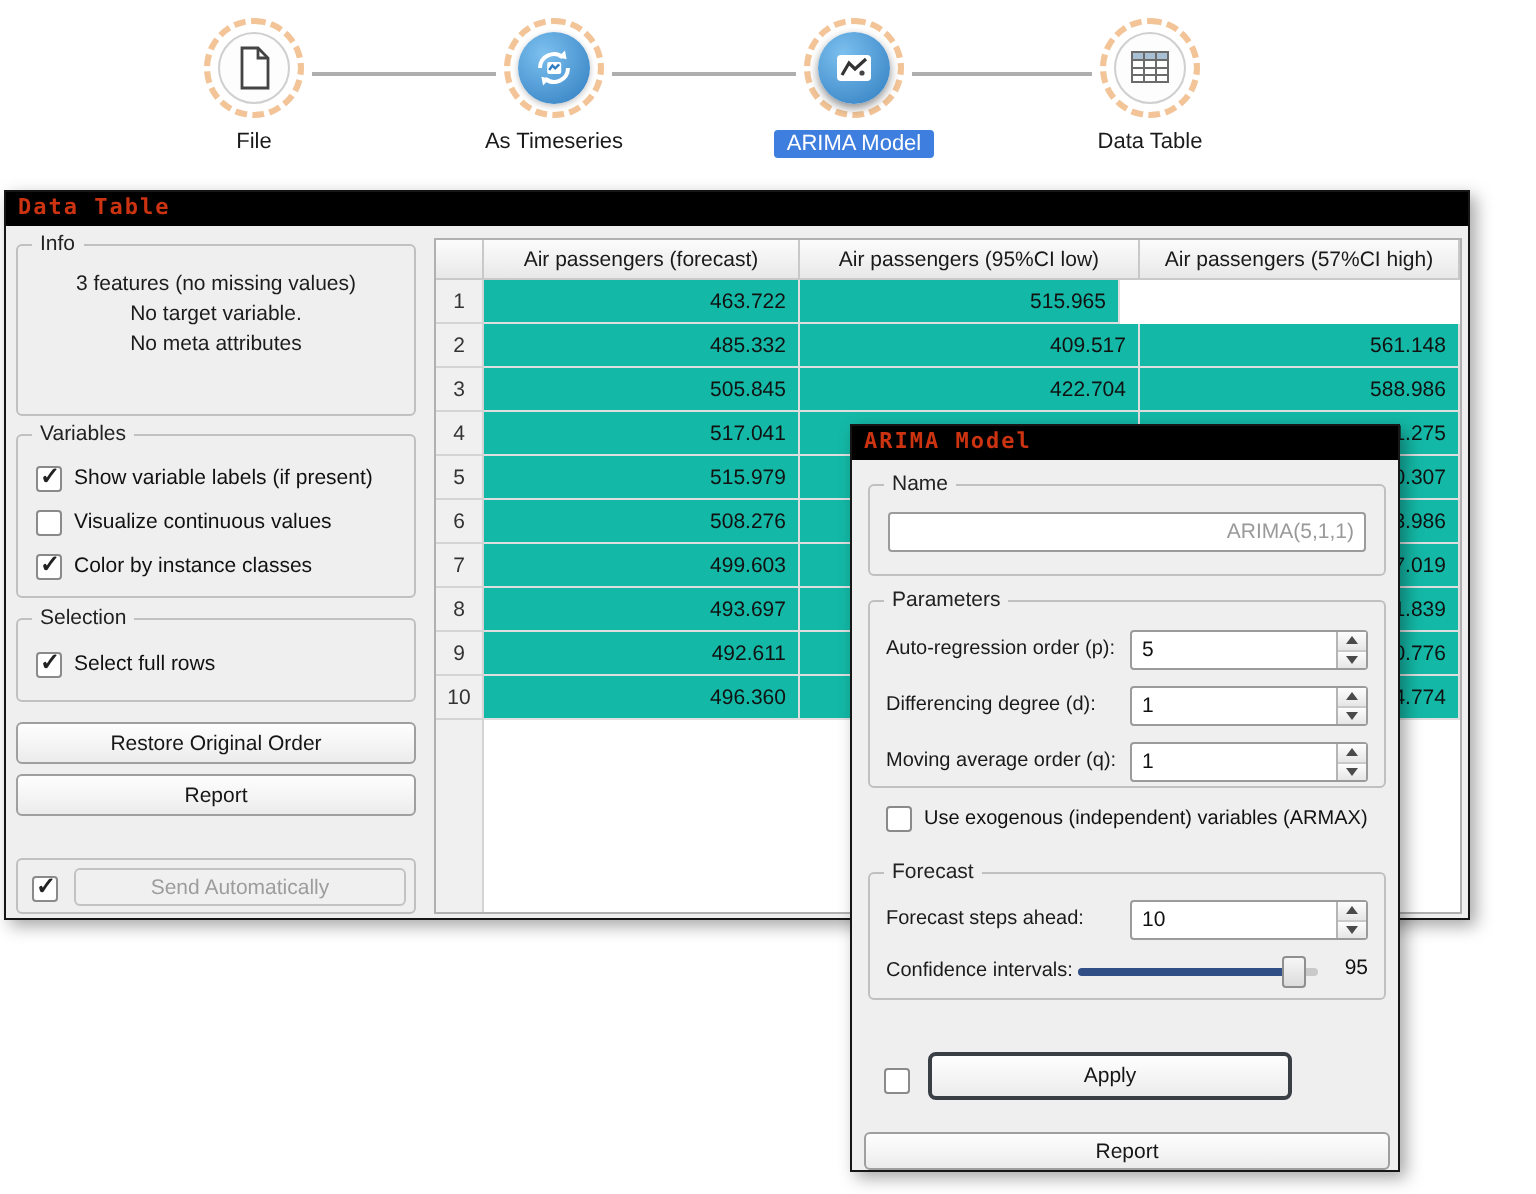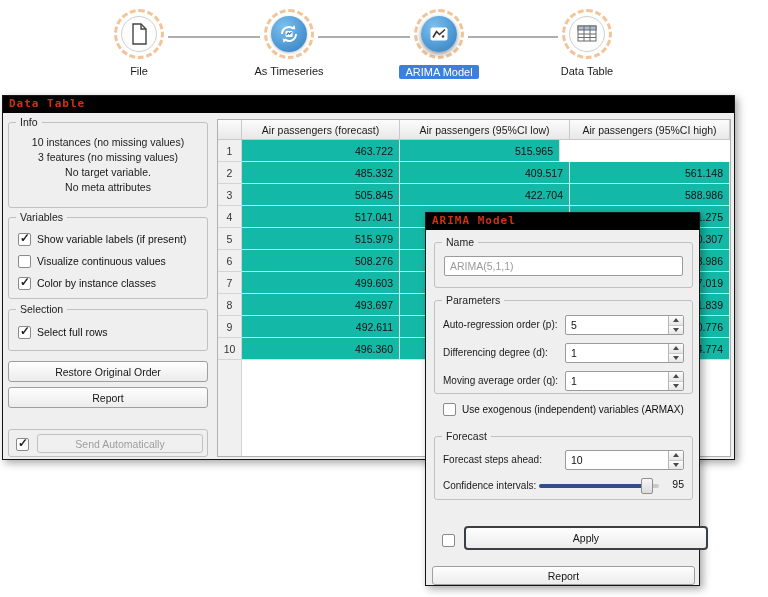--- a/index.html
+++ b/index.html
@@ -1,20 +1,20 @@
 <!DOCTYPE html>
 <html><head>
 <meta charset="utf-8">
 <style>
   * { margin:0; padding:0; box-sizing:border-box; }
   body { font-family:"Liberation Sans", sans-serif; background:#fff; }
   .screen { position:relative; width:768px; height:597px; background:#ffffff; overflow:hidden; font-size:11px; color:#111; }
 
   
-  .canvas { position:absolute; left:12px; top:0; width:712px; height:95px; }
+  .canvas { position:absolute; left:0; top:0; width:712px; height:95px; }
   .links { position:absolute; left:0; top:0; }
   .node { position:absolute; top:9px; width:150px; transform:translateX(-50%); text-align:center; }
   .ring { width:50px; height:50px; margin:0 auto; border-radius:50%; border:3px dashed #f2c497; display:flex; align-items:center; justify-content:center; background:#fff; }
   .inner { width:36px; height:36px; border-radius:50%; display:flex; align-items:center; justify-content:center; }
   .inner-light { background:#fdfdfd; border:1px solid #cfcfcf; }
   .inner-blue { background:radial-gradient(circle at 35% 30%, #7cc0ee, #2f7cc0); box-shadow:0 1px 3px rgba(0,0,0,.25); }
   .node-label-wrap { margin-top:6px; }
   .node-label { font-size:11px; color:#1a1a1a; }
   .node-label.selected { background:#3d7ede; color:#fff; padding:1px 6px; border-radius:2px; display:inline-block; }
 
@@ -54,21 +54,21 @@
   .prow { position:absolute; left:8px; right:8px; height:20px; }
   .plabel { font-size:10px; line-height:20px; color:#1a1a1a; white-space:nowrap; }
   .spin { position:absolute; right:0; top:0; width:119px; height:20px; background:#fff; border:1px solid #9b9b9b; border-radius:2px; display:flex; }
   .spin-val { flex:1; font-size:10.5px; line-height:18px; padding-left:5px; color:#111; }
   .spin-btns { width:15px; display:flex; flex-direction:column; border-left:1px solid #b5b5b5; }
   .spin-b { flex:1; background:linear-gradient(#fdfdfd,#e6e6e6); display:flex; align-items:center; justify-content:center; }
   .spin-b.up { border-bottom:1px solid #c9c9c9; }
   .tri-up { width:0; height:0; border-left:3px solid transparent; border-right:3px solid transparent; border-bottom:4px solid #4a4a4a; }
   .tri-dn { width:0; height:0; border-left:3px solid transparent; border-right:3px solid transparent; border-top:4px solid #4a4a4a; }
 
-  .name-input { position:absolute; left:9px; right:9px; top:13px; height:20px; border:1px solid #9b9b9b; border-radius:2px; background:#fff; font-family:"Liberation Sans", sans-serif; font-size:10.5px; padding:0 5px; color:#333; }
+  .name-input { position:absolute; left:9px; right:9px; top:13px; height:20px; border:1px solid #9b9b9b; border-radius:2px; background:#fff; font-family:"Liberation Sans", sans-serif; font-size:10.5px; padding:0 5px; color:#333;text-align:right; }
   .name-input::placeholder { color:#9a9a9a; }
 
   .slider { position:absolute; left:96px; top:2px; width:120px; height:16px; }
   .groove { position:absolute; left:0; right:0; top:6px; height:4px; background:#c9c9c9; border-radius:2px; }
   .fill { position:absolute; left:0; top:0; height:4px; width:90%; background:#2f4f86; border-radius:2px; }
   .handle { position:absolute; left:calc(90% - 6px); top:0; width:12px; height:16px; background:linear-gradient(#f6f6f6,#dcdcdc); border:1px solid #8f8f8f; border-radius:2px; }
   .ci-val { position:absolute; right:0; top:2px; font-size:10.5px; }
 </style>
 </head>
 <body>
@@ -142,21 +142,20 @@
 
   <div class="window" style="left:2px;top:95px;width:733px;height:365px;">
     <div class="titlebar">
       <span>Data Table</span>
     </div>
     <div class="body">
 
       <div class="group" style="left:5px;top:9px;width:200px;height:86px;text-align:center;">
         <span class="gtitle">Info</span>
         <div class="info-lines">
-          <div>10 instances (no missing values)</div>
           <div>3 features (no missing values)</div>
           <div>No target variable.</div>
           <div>No meta attributes</div>
         </div>
       </div>
 
       <div class="group" style="left:5px;top:104px;width:200px;height:82px;">
         <span class="gtitle">Variables</span>
         <div class="chkrow" style="top:13px;">
           <span class="cb on"></span>
@@ -188,21 +187,21 @@
           <span class="cb on"></span>
         </div>
         <div class="btn disabled" style="left:28px;top:4px;width:166px;height:19px;">Send Automatically</div>
       </div>
 
       <div class="table">
         <div class="thead">
           <div class="corner"></div>
           <div class="hcell c1">Air passengers (forecast)</div>
           <div class="hcell c2">Air passengers (95%CI low)</div>
-          <div class="hcell c3">Air passengers (95%CI high)</div>
+          <div class="hcell c3">Air passengers (57%CI high)</div>
         </div>
 
         <div class="trow">
           <div class="rn">1</div>
           <div class="cell c1">463.722</div>
           <div class="cell c3">515.965</div>
         </div>
         <div class="trow">
           <div class="rn">2</div>
           <div class="cell c1">485.332</div>
@@ -354,20 +353,20 @@
               </div>
             <div class="handle"></div>
           </div>
           <span class="ci-val">95</span>
         </div>
       </div>
 
       <div class="chkrow" style="top:302px;left:16px;">
         <span class="cb"></span>
       </div>
-      <div class="btn default" style="left:38px;top:296px;width:244px;height:24px;">Apply</div>
+      <div class="btn default" style="left:38px;top:296px;width:182px;height:24px;">Apply</div>
 
       <div class="btn" style="left:6px;top:336px;width:263px;height:19px;">Report</div>
 
     </div>
   </div>
 
 </div>
 
 </body></html>

